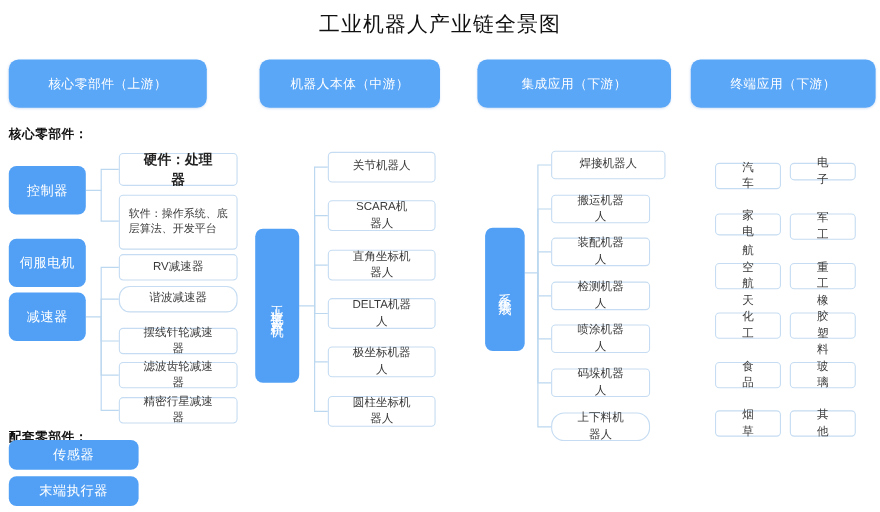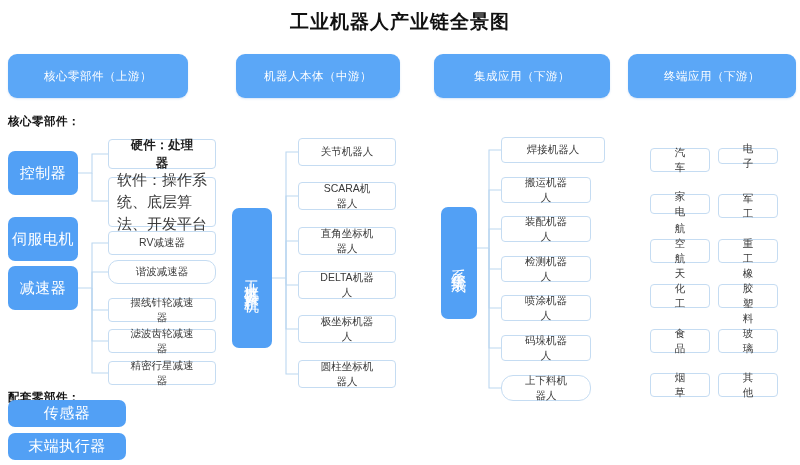--- a/index.html
+++ b/index.html
@@ -9,21 +9,21 @@
     font-family:"Liberation Sans","DejaVu Sans",sans-serif;
     overflow:hidden;
     position:relative;
     color:#222;
   }
   #canvas{position:absolute;left:0;top:0;width:800px;height:465px;}
 
   .title{
     position:absolute;left:0;top:9px;width:800px;
     text-align:center;
-    font-size:19px;font-weight:bold;letter-spacing:1px;
+    font-size:19px;font-weight:normal;letter-spacing:1px;
     color:#111;
   }
 
   
   .hdr{
     position:absolute;
     background:#5ba7f7;
     border-radius:9px;
     color:#ffffff;
     font-size:11.5px;
@@ -31,21 +31,21 @@
     box-shadow:0 1px 2px rgba(80,140,220,.22);
     letter-spacing:.5px;
   }
 
   
   .bluenode{
     position:absolute;
     background:#52a0f5;
     border-radius:7px;
     color:#ffffff;
-    font-size:15px;
+    font-size:12px;
     display:flex;align-items:center;justify-content:center;
     letter-spacing:.5px;
   }
   .bluenode.vert{
     writing-mode:vertical-rl;
     text-orientation:upright;
     letter-spacing:3px;
     line-height:1;
   }
 
@@ -57,21 +57,21 @@
     border-radius:4px;
     color:#3a3a3a;
     font-size:10.5px;
     display:flex;align-items:center;justify-content:center;
     text-align:center;
     line-height:1.45;
     padding:0 20px;
     box-sizing:border-box;
   }
   .leaf.big{font-size:12.5px;font-weight:bold;color:#222;}
-  .leaf.multi{font-size:15px;text-align:left;justify-content:flex-start;padding:0 8px;}
+  .leaf.multi{font-size:10px;text-align:left;justify-content:flex-start;padding:0 8px;}
 
   
   .caption{
     position:absolute;
     font-size:11.5px;
     font-weight:bold;
     color:#111;
     letter-spacing:.5px;
   }
 

